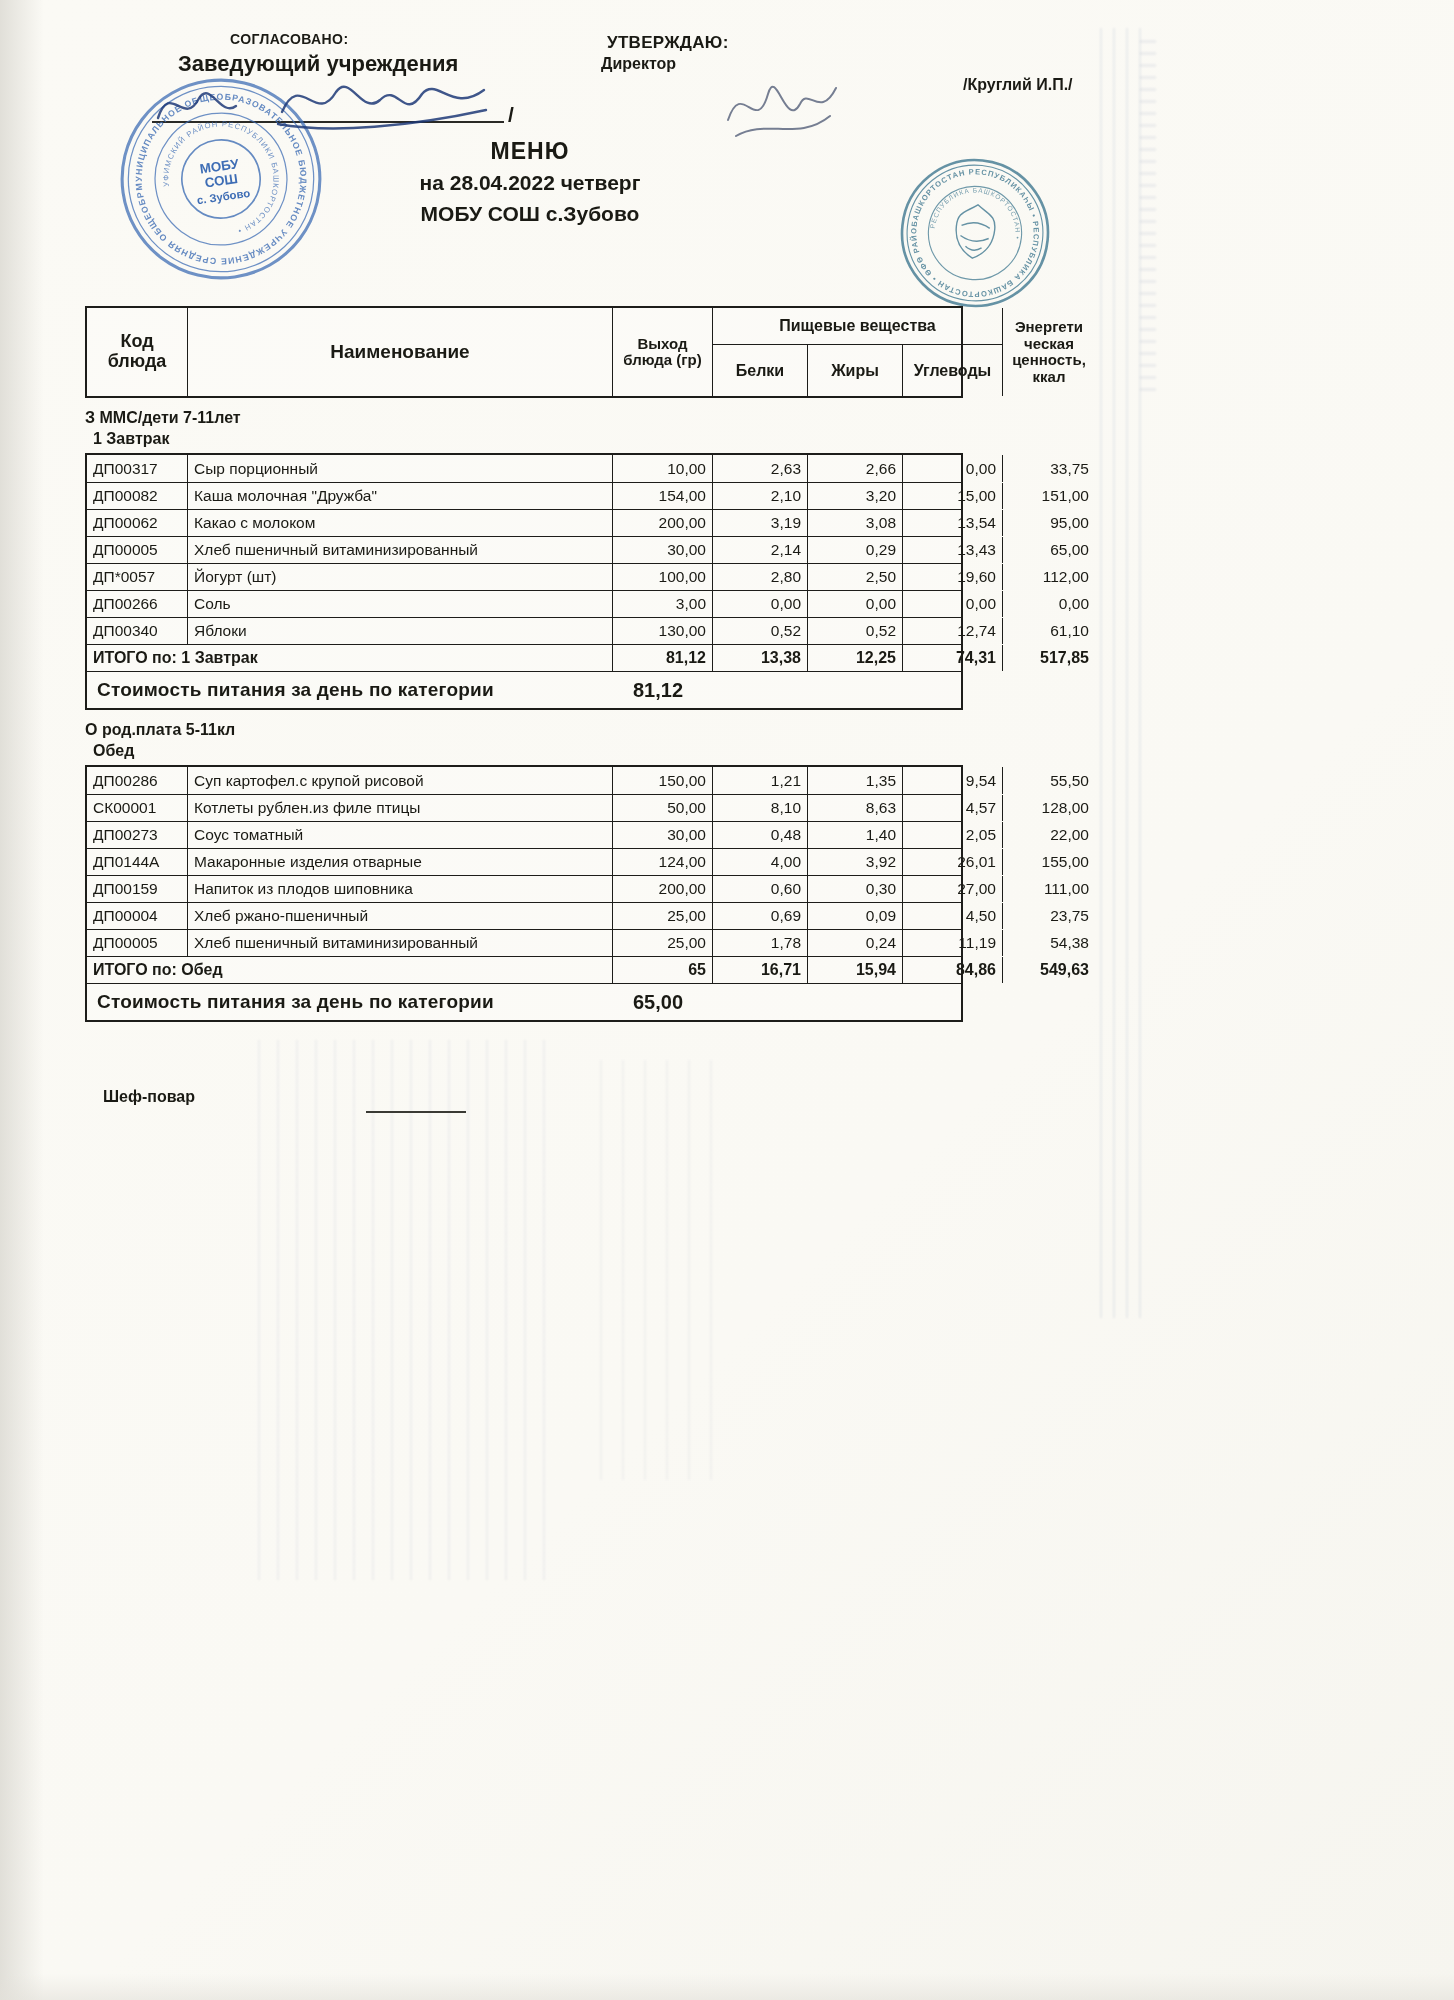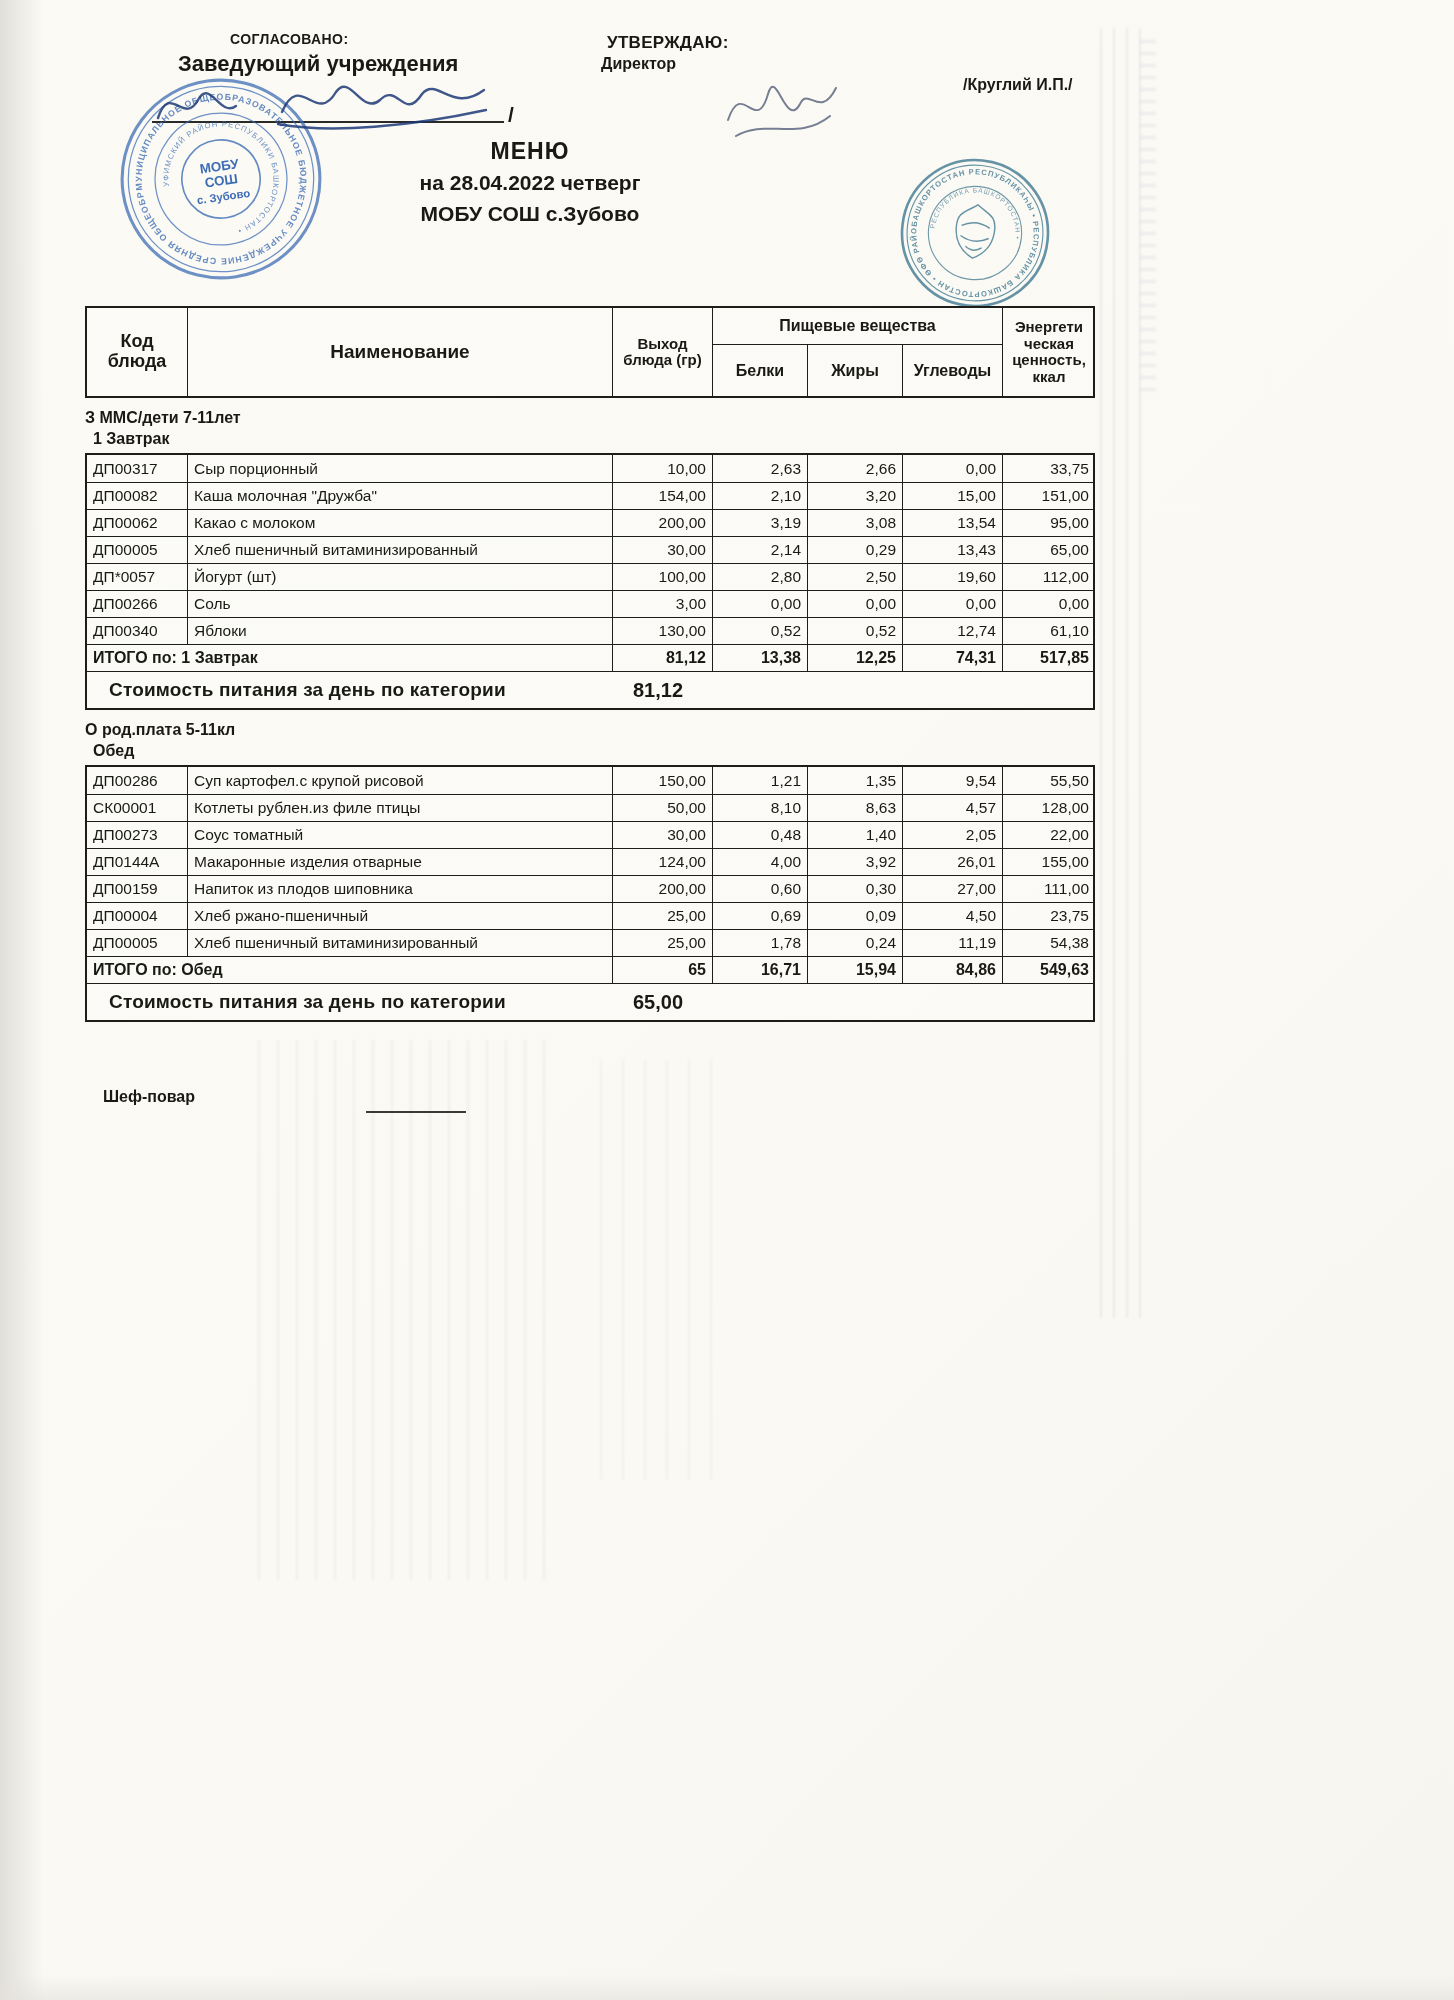--- a/index.html
+++ b/index.html
@@ -31,21 +31,21 @@
   .title-2{font-weight:bold;font-size:21px}
   .title-3{font-weight:bold;font-size:21px}
 
   
   .stamp-left{position:absolute;left:118px;top:76px;width:206px;height:206px;transform:rotate(-8deg);opacity:.92}
   .stamp-right{position:absolute;left:898px;top:156px;width:154px;height:154px;transform:rotate(6deg);opacity:.85}
   .sig-left{position:absolute;left:150px;top:66px;width:350px;height:72px}
   .sig-right{position:absolute;left:706px;top:58px;width:150px;height:96px}
 
   
-  .doc{position:absolute;left:85px;top:306px;width:1010px}
+  .doc{position:absolute;left:85px;top:306px;width:878px}
   .thead{display:grid;grid-template-columns:100px 425px 100px 95px 95px 100px 93px;
     grid-template-rows:36px 52px;border:2px solid #1d1d1a;font-weight:bold;background:rgba(255,255,255,.25)}
   .hc{display:flex;align-items:center;justify-content:center;text-align:center;
     border-left:1px solid #1d1d1a;line-height:1.1;padding:2px}
   .hc.code{grid-area:1/1/3/2;border-left:none;font-size:18px}
   .hc.name{grid-area:1/2/3/3;font-size:19px}
   .hc.out{grid-area:1/3/3/4;font-size:15px}
   .hc.nutr{grid-area:1/4/2/7;font-size:16px}
   .hc.p{grid-area:2/4/3/5;font-size:16px;border-top:1px solid #1d1d1a}
   .hc.f{grid-area:2/5/3/6;font-size:16px;border-top:1px solid #1d1d1a}
@@ -57,21 +57,21 @@
   .rows-table{border:2px solid #1d1d1a;background:rgba(255,255,255,.2)}
   .trow{display:grid;grid-template-columns:100px 425px 100px 95px 95px 100px 93px;height:27px}
   .trow + .trow, .cost-row{border-top:1px solid #1d1d1a}
   .cell{display:flex;align-items:center;border-left:1px solid #1d1d1a;
     padding:0 6px;font-size:15.5px;white-space:nowrap;overflow:hidden}
   .cell:first-child{border-left:none}
   .cell.num{justify-content:flex-end}
   .trow.total .cell{font-weight:bold;font-size:16px}
   .trow.total .label-merge{grid-column:1/3}
   .cost-row{position:relative;height:37px;display:flex;align-items:center;border-top-width:1.5px}
-  .cost-label{font-weight:bold;font-size:19px;padding-left:22px;letter-spacing:.2px}
+  .cost-label{font-weight:bold;font-size:19px;padding-left:10px;letter-spacing:.2px}
   .cost-value{position:absolute;left:546px;font-weight:bold;font-size:20px}
 
   
   .chef-label{position:absolute;left:103px;top:1088px;font-weight:bold;font-size:16px}
   .chef-line{position:absolute;left:366px;top:1111px;width:100px;border-bottom:2px solid #3a3a34}
 
   
   .bleed{position:absolute;pointer-events:none;filter:blur(1.3px)}
   .bleed-right{left:1100px;top:28px;width:48px;height:1290px;opacity:.32;
     background:repeating-linear-gradient(90deg,rgba(98,116,158,.35) 0 2px,transparent 2px 13px)}

